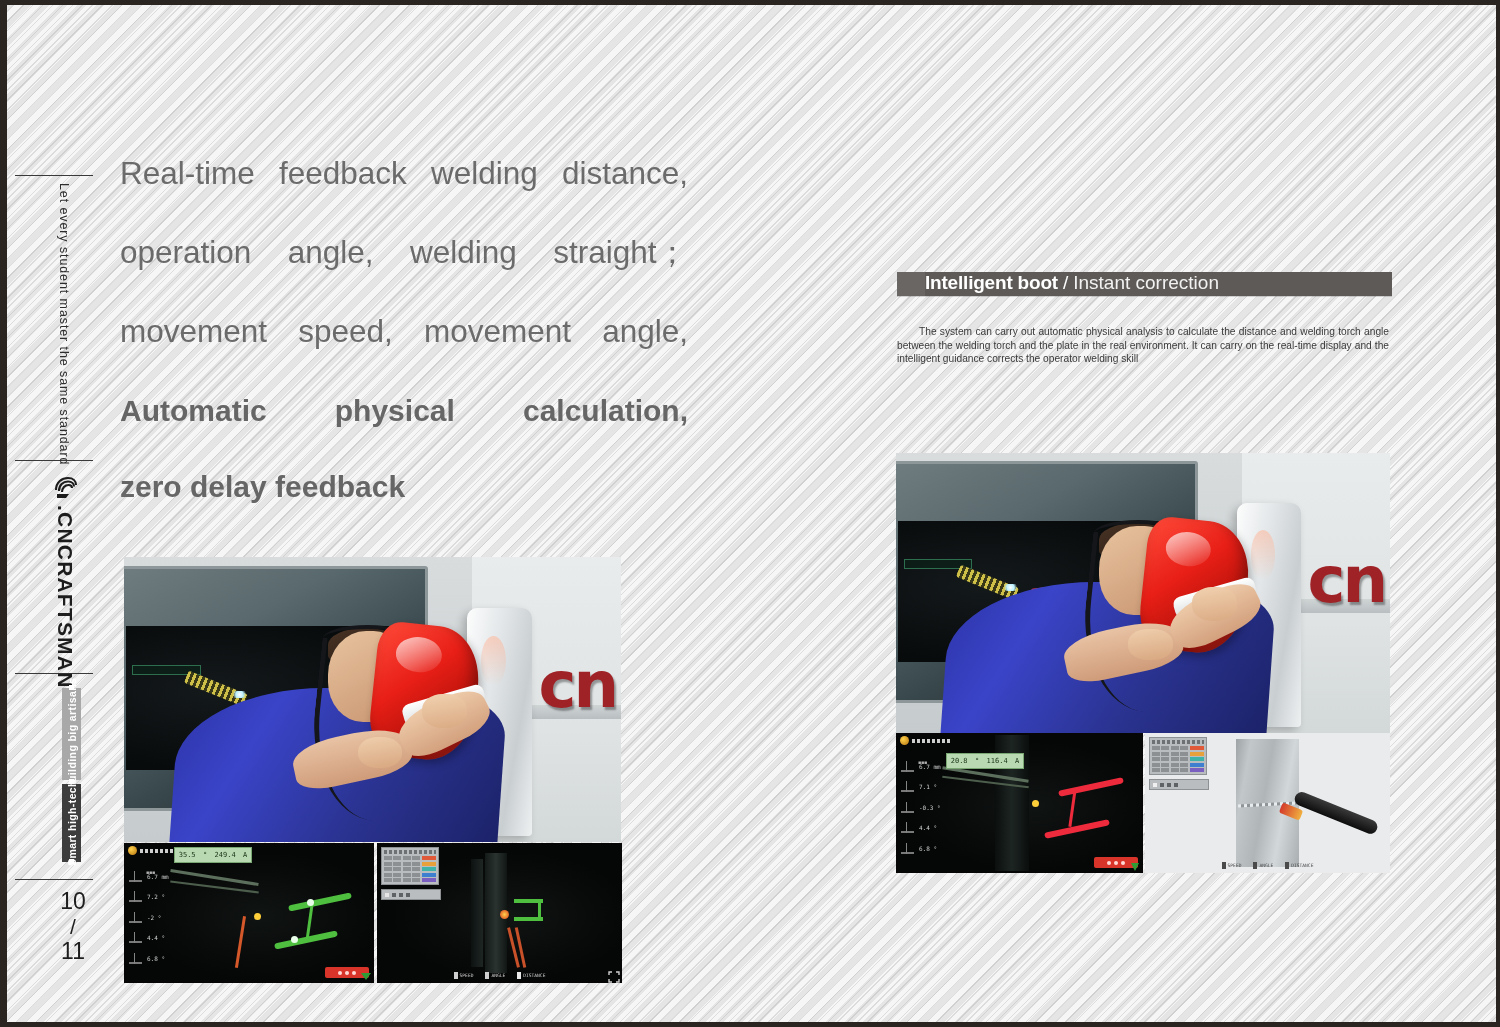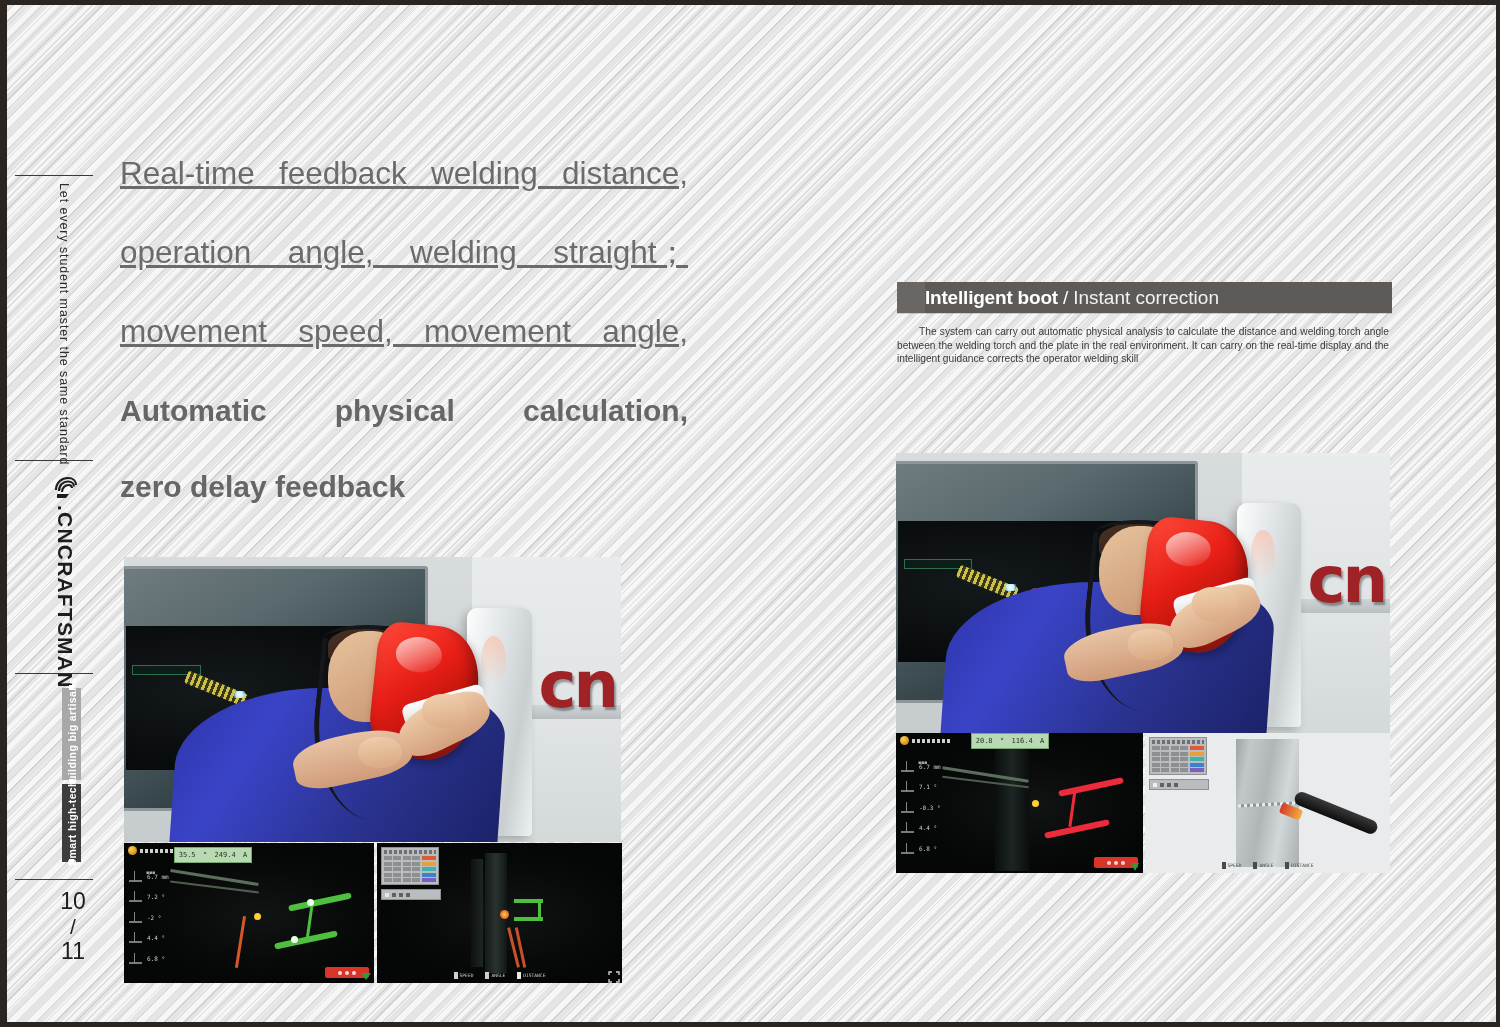--- a/index.html
+++ b/index.html
@@ -103,34 +103,34 @@
   #trait-title{
     font-size:74px;line-height:78px;font-weight:300;
     color:#5d5d5d;letter-spacing:-1px;
   }
   #lead{
     margin-top:22px;
     font-size:31.5px;line-height:39.5px;font-weight:400;
     color:#6b6b6b;
     text-align:justify;width:568px;
   }
-  #lead .j{display:block;text-align:justify;text-decoration:underline;}
+  #lead .j{display:block;text-align:justify;}
   #lead .j::after{content:"";display:inline-block;width:100%;}
   #emph{
     margin-top:1px;
     font-size:30px;line-height:38px;font-weight:700;
     color:#666666;width:568px;
   }
   #emph .j{display:block;text-align:justify;}
   #emph .j::after{content:"";display:inline-block;width:100%;}
 
   
   #rbar{
-    position:absolute;left:890px;top:277px;width:495px;height:31px;
-    background:#5e5a57;display:flex;align-items:center;
+    position:absolute;left:890px;top:267px;width:495px;height:24px;
+    background:#5e5a57;display:flex;align-items:flex-start;
     box-shadow:0 1px 0 rgba(0,0,0,.15);
   }
   #rbar .pad{width:28px;height:100%;background:#6a6663;}
   #rbar .t1{
     font-size:19px;font-weight:700;color:#ffffff;letter-spacing:-0.2px;
   }
   #rbar .sep{font-size:19px;font-weight:400;color:#ffffff;margin:0 5px;}
   #rbar .t2{font-size:19px;font-weight:400;color:#f2f2f2;}
   #rdesc{
     position:absolute;left:890px;top:320px;width:492px;
@@ -638,21 +638,21 @@
       <div style="position:absolute;left:55%;top:48%;width:7px;height:7px;border-radius:50%;background:#ffcf3a;"></div>
       <div style="position:absolute;left:18%;top:28%;width:36%;height:3px;background:#5c6f5c;transform:rotate(9deg);"></div>
       <div style="position:absolute;left:18%;top:34%;width:36%;height:2px;background:#4d5e4d;transform:rotate(7deg);"></div>
     </div>
 
     <div class="ui-logo">
       <span class="dot"></span>
       <span class="wordmark"></span>
     </div>
 
-    <div class="ui-readout" style="left:50px;top:0;width:76px;height:14px;margin-left:25px;">
+    <div class="ui-readout" style="left:50px;top:20px;width:76px;height:14px;">
       <span>20.8</span>
       <span>°</span>
       <span>116.4</span>
       <span>A</span>
     </div>
 
     <div class="ui-head-label">
       <div style="color:#b0b0b0;">■■■</div>
     </div>
 

